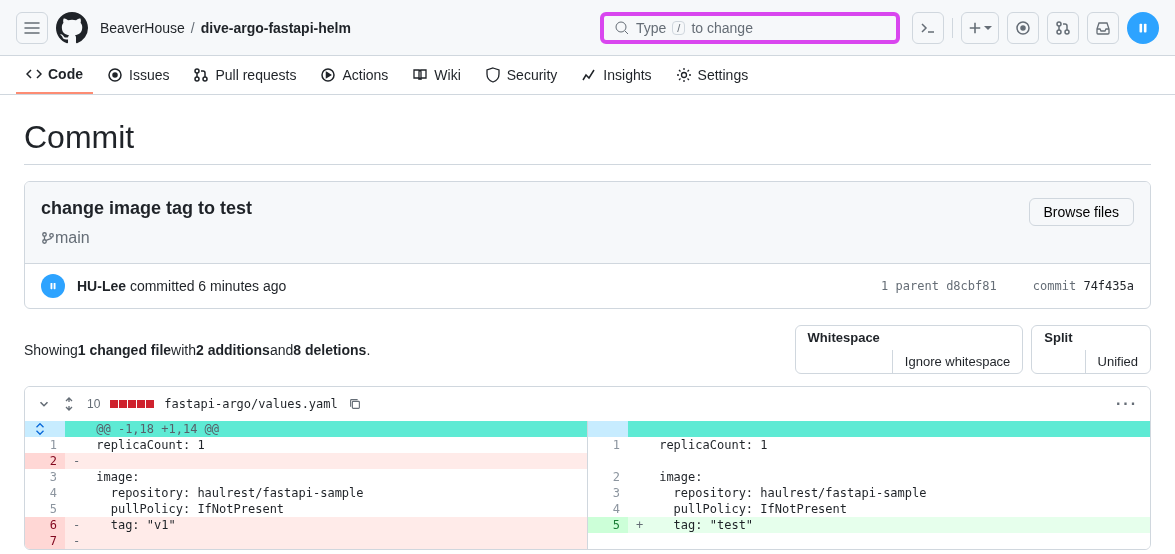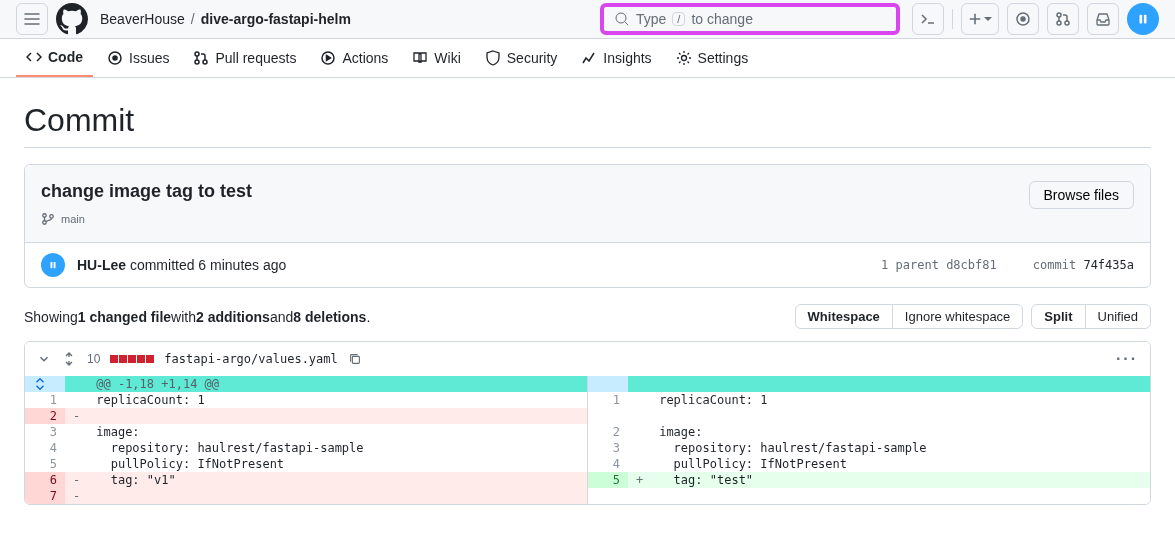--- a/index.html
+++ b/index.html
@@ -1,50 +1,50 @@
 <!DOCTYPE html>
 <html><head>
 <meta charset="utf-8">
 <style>
   * { box-sizing: border-box; }
   body { margin:0; font-family: -apple-system, BlinkMacSystemFont, "Segoe UI", Helvetica, Arial, sans-serif; color:#1f2328; background:#fff; }
-  .topbar { display:flex; align-items:center; height:39px; padding:0 16px; background:#f6f8fa; border-bottom:1px solid #d0d7de; }
+  .topbar { display:flex; align-items:center; height:56px; padding:0 16px; background:#f6f8fa; border-bottom:1px solid #d0d7de; }
   .icon-btn { width:32px; height:32px; display:flex; align-items:center; justify-content:center; border:1px solid #d0d7de; border-radius:6px; color:#656d76; cursor:pointer; }
   .logo { margin:0 8px; }
   .breadcrumb { font-size:14px; display:flex; align-items:center; gap:6px; margin-left:4px; }
   .breadcrumb .sep { color:#656d76; }
   .breadcrumb .repo { font-weight:600; }
   .search { margin-left:auto; display:flex; align-items:center; gap:6px; width:300px; height:32px; border:4px solid #d946ef; border-radius:6px; padding:0 10px; color:#656d76; font-size:14px; background:#f6f8fa;}
   .search .kbd { border:1px solid #d0d7de; border-radius:4px; font-size:11px; padding:0 4px; color:#656d76;}
   .topright { display:flex; align-items:center; gap:8px; margin-left:12px; }
   .vdiv { width:1px; height:20px; background:#d0d7de; }
   .avatar { width:32px; height:32px; border-radius:50%; background:#2da3ff; color:#fff; display:flex; align-items:center; justify-content:center; font-size:12px; font-weight:bold;}
   .avatar.small { width:24px; height:24px; font-size:10px; border-radius:50%;}
   .tabs { display:flex; gap:4px; padding:0 16px; border-bottom:1px solid #d0d7de; font-size:14px; }
   .tab { display:flex; align-items:center; gap:6px; padding:10px 10px; color:#1f2328; cursor:pointer; }
   .tab.active { border-bottom:2px solid #fd8c73; font-weight:600; }
   .main { padding:16px 24px; max-width:1280px; }
   h1.page-title { font-size:32px; font-weight:400; margin:8px 0 16px; border-bottom:1px solid #d0d7de; padding-bottom:8px;}
   .commit-box { border:1px solid #d0d7de; border-radius:6px; overflow:hidden; margin-bottom:16px;}
   .commit-head { background:#f6f8fa; padding:16px; display:flex; align-items:flex-start; justify-content:space-between; border-bottom:1px solid #d0d7de;}
   .commit-title { font-size:18px; font-weight:600; margin:0 0 10px 0;}
-  .branch-line { display:flex; align-items:center; gap:6px; color:#656d76; font-size:11px;}
+  .branch-line { display:flex; align-items:center; gap:0; color:#656d76; font-size:16px;}
   .btn { border:1px solid #d0d7de; border-radius:6px; padding:5px 14px; font-size:14px; font-weight:500; background:#f6f8fa; cursor:pointer;}
   .commit-meta { display:flex; align-items:center; padding:10px 16px; font-size:14px; gap:12px;}
   .commit-meta .author { font-weight:600; }
   .commit-meta .right { margin-left:auto; font-family: ui-monospace, SFMono-Regular, Menlo, monospace; font-size:12px; color:#656d76;}
   .commit-meta .right .label { color:#1f2328; }
   .mono { font-family: ui-monospace, SFMono-Regular, Menlo, monospace; }
   .summary-row { display:flex; align-items:center; margin:12px 0; font-size:14px;}
   .summary-row .bold { font-weight:600;}
   .btngroup { display:flex; margin-left:auto; gap:8px;}
   .seg { display:flex; border:1px solid #d0d7de; border-radius:6px; overflow:hidden;}
   .seg .opt { padding:4px 12px; font-size:13px; cursor:pointer;}
   .seg .opt.active { font-weight:600;}
-  .seg .opt + .opt { border-left:1px solid #d0d7de;}
+  .seg .opt + .opt { border-left:1px solid #d0d7de;margin-top:24px;}
   .file-box { border:1px solid #d0d7de; border-radius:6px; overflow:hidden;}
   .file-head { display:flex; align-items:center; padding:8px 12px; gap:10px; background:#fff;}
   .diffstat { display:flex; align-items:center; gap:10px; font-size:12px; color:#656d76;}
   .diffstat .blocks { display:flex; gap:1px;}
   .diffstat .b { width:8px; height:8px; }
   .diffstat .b.del { background:#cf222e;}
   .filename { font-family: ui-monospace, SFMono-Regular, Menlo, monospace; font-size:12px;}
   .kebab { margin-left:auto; color:#656d76; cursor:pointer; letter-spacing:2px; font-weight:bold;}
   table.diff { width:100%; border-collapse:collapse; font-family: ui-monospace, SFMono-Regular, Menlo, monospace; font-size:12px; }
   table.diff td { padding:1px 8px; vertical-align:top; }

